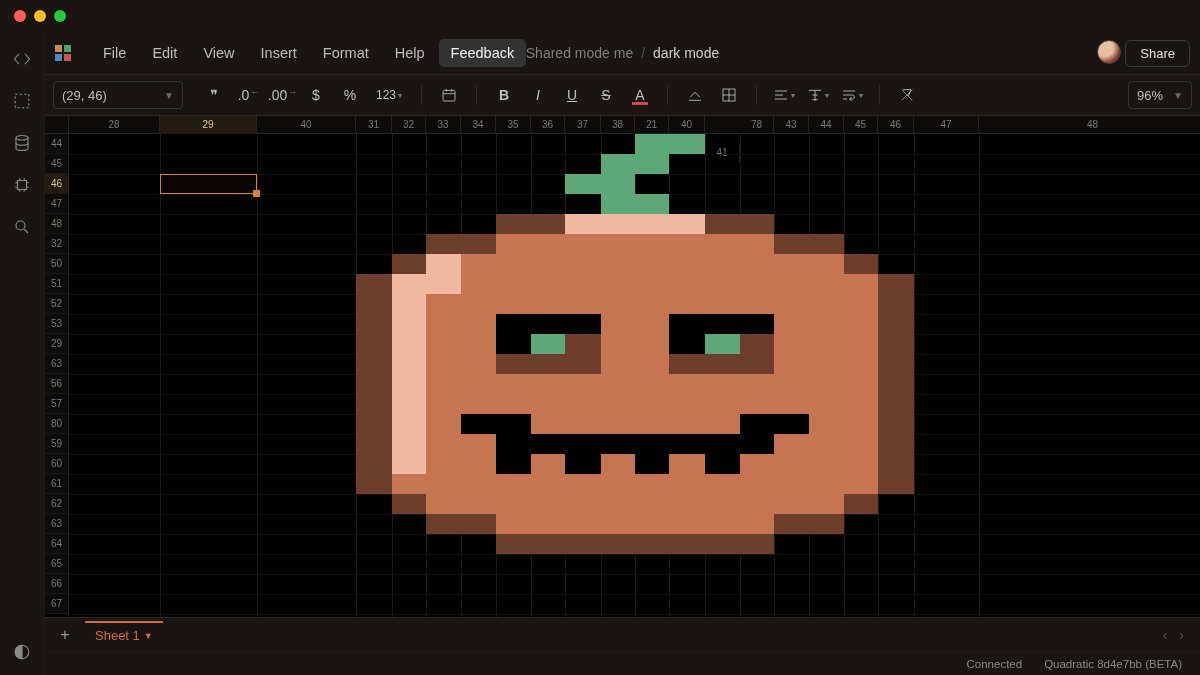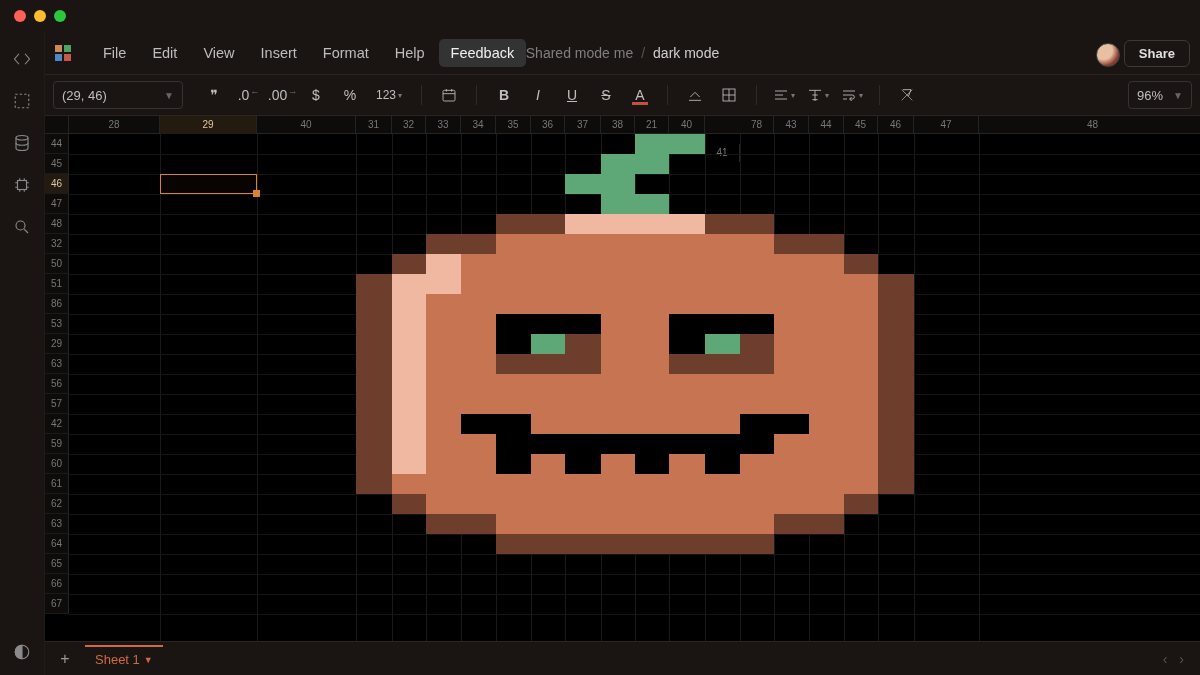--- a/index.html
+++ b/index.html
@@ -20,21 +20,21 @@
   .menubar { height: 42px; display:flex; align-items:center; padding: 0 10px; gap: 2px; font-size: 14.5px; color:#bdbdbd; }
   .logo { width:16px; height:16px; margin-right: 18px; position:relative; }
   .logo span { position:absolute; width:7px; height:7px; }
   .logo .a{left:0;top:0;background:#c98b5c;} .logo .b{left:9px;top:0;background:#4aa462;}
   .logo .c{left:0;top:9px;background:#4d87c4;} .logo .d{left:9px;top:9px;background:#c8584e;}
   .menu-item { padding: 6px 12px; border-radius: 5px; cursor:pointer; }
   .menu-item.active { background:#333333; color:#f0f0f0; }
   .menu-center { position:absolute; left:50%; transform:translateX(-50%); display:flex; gap:8px; font-size:14px; color:#7f7f7f; }
   .menu-center .slash { color:#555; }
   .menu-center .second { color:#cfcfcf; }
-  .menu-right { margin-left:auto; display:flex; align-items:flex-end; gap:4px;font-weight:bold; }
+  .menu-right { margin-left:auto; display:flex; align-items:flex-start; gap:4px; }
   .avatar { width:24px; height:24px; border-radius:50%; background: radial-gradient(circle at 30% 30%, #e8c0a1 40%, #8a3c2f 70%, #333 100%); border:1px solid #444; }
   .share-btn { border:1px solid #3a3a3a; border-radius:6px; padding:5px 14px; font-size:13px; color:#e0e0e0; cursor:pointer; }
 
   .toolbar { height: 42px; border-top:1px solid #2a2522; border-bottom:1px solid #2a2522; display:flex; align-items:center; padding: 0 8px; font-size:13px; color:#bfbfbf; gap:4px; }
   .cell-ref { width: 130px; height: 28px; border:1px solid #333; border-radius:4px; display:flex; align-items:center; padding: 0 8px; margin-right: 10px; cursor:pointer; }
   .cell-ref .chev { margin-left:auto; font-size:10px; color:#666; }
   .tool-group { display:flex; align-items:center; gap:0; }
   .tool-btn { width: 34px; height: 30px; display:flex; align-items:center; justify-content:center; font-size:14px; color:#bfbfbf; cursor:pointer; border-radius:4px; }
   .tool-btn small{ font-size:9px; color:#777; position:relative; top:-4px; right:-1px;}
   .tool-btn svg { width:16px; height:16px; stroke:#bfbfbf; fill:none; stroke-width:1.3; }
@@ -254,27 +254,27 @@
             </div>
           <div class="row-headers" id="row-headers">
               <div class="rh">44</div>
               <div class="rh">45</div>
               <div class="rh active">46</div>
               <div class="rh">47</div>
               <div class="rh">48</div>
               <div class="rh">32</div>
               <div class="rh">50</div>
               <div class="rh">51</div>
-              <div class="rh">86</div>
+              <div class="rh">52</div>
               <div class="rh">53</div>
               <div class="rh">29</div>
               <div class="rh">63</div>
               <div class="rh">56</div>
               <div class="rh">57</div>
-              <div class="rh">42</div>
+              <div class="rh">80</div>
               <div class="rh">59</div>
               <div class="rh">60</div>
               <div class="rh">61</div>
               <div class="rh">62</div>
               <div class="rh">63</div>
               <div class="rh">64</div>
               <div class="rh">65</div>
               <div class="rh">66</div>
               <div class="rh">67</div>
             </div>
@@ -587,15 +587,19 @@
         <div class="tab">
           <span>Sheet 1</span>
           <span class="dd">▼</span>
         </div>
         <div class="tab-nav">
           <span>‹</span>
           <span>›</span>
         </div>
       </div>
 
+      <div class="statusbar">
+        <span>Connected</span>
+        <span>Quadratic 8d4e7bb (BETA)</span>
+      </div>
     </div>
   </div>
 </div>
 
 </body></html>

